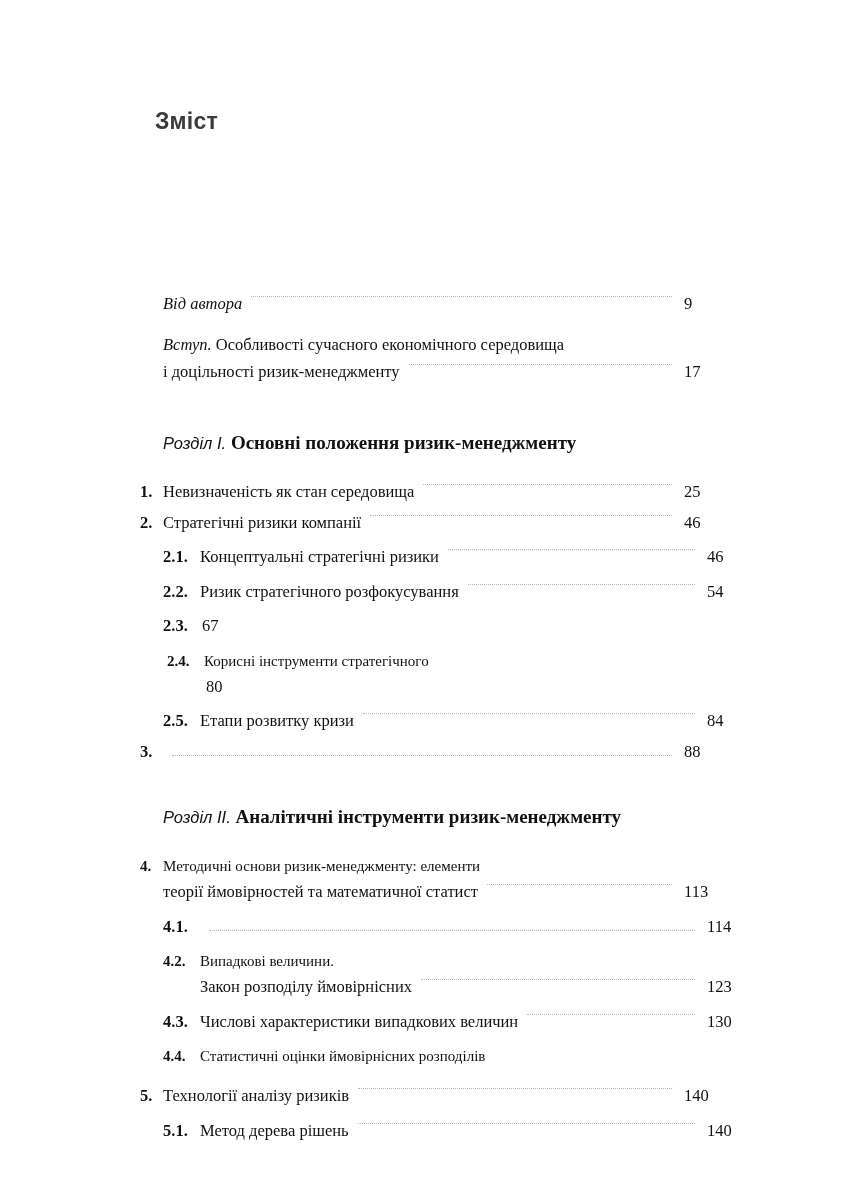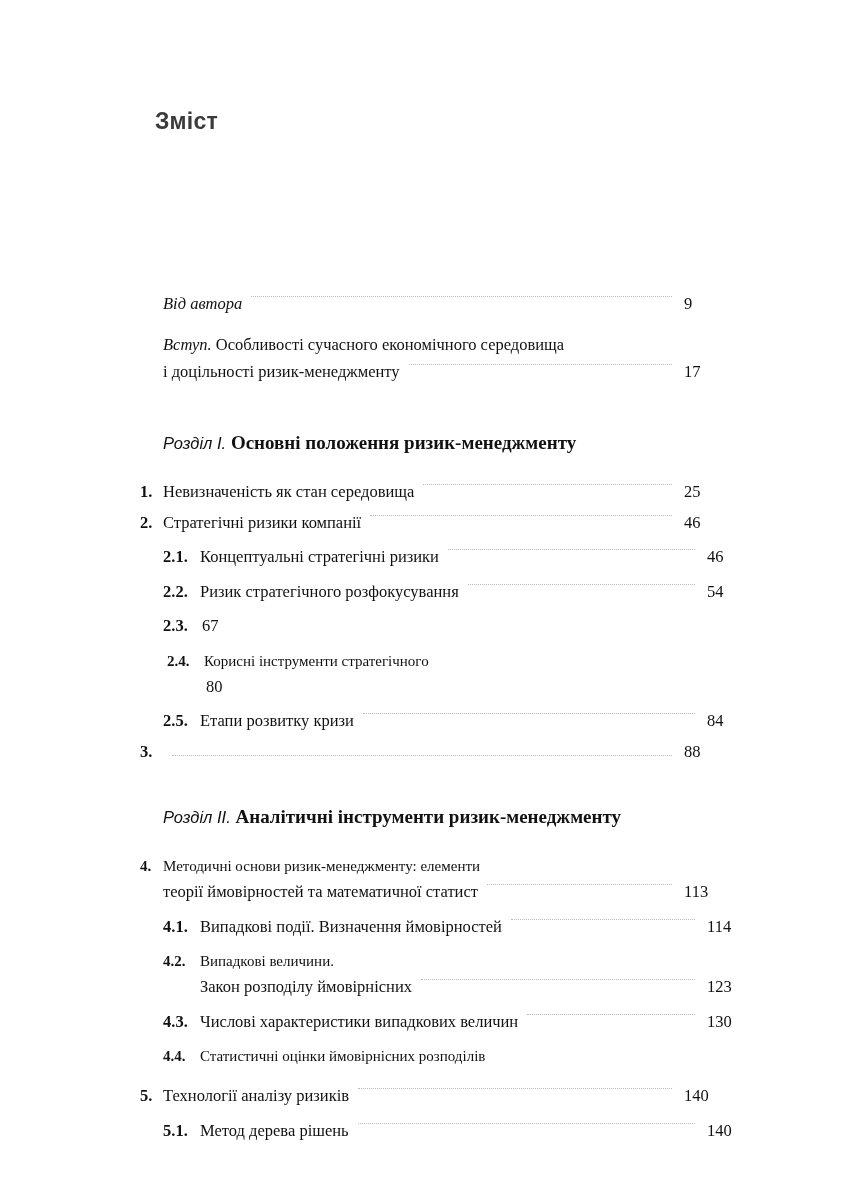--- a/index.html
+++ b/index.html
@@ -281,21 +281,20 @@
         <span class="leader"></span>
       </div>
       <div class="pg">113</div>
     </div>
 
     <div class="sp-18"></div>
 
     <div class="row lvl2">
       <div class="num">4.1.</div>
       <div class="txt">
-        <span class="label">Випадкові події. Визначення ймовірностей</span>
         <span class="leader"></span>
       </div>
       <div class="pg">114</div>
     </div>
 
     <div class="sp-18"></div>
 
     <div class="cont lvl2">
       <div class="num">4.2.</div>
       <div class="txt">

